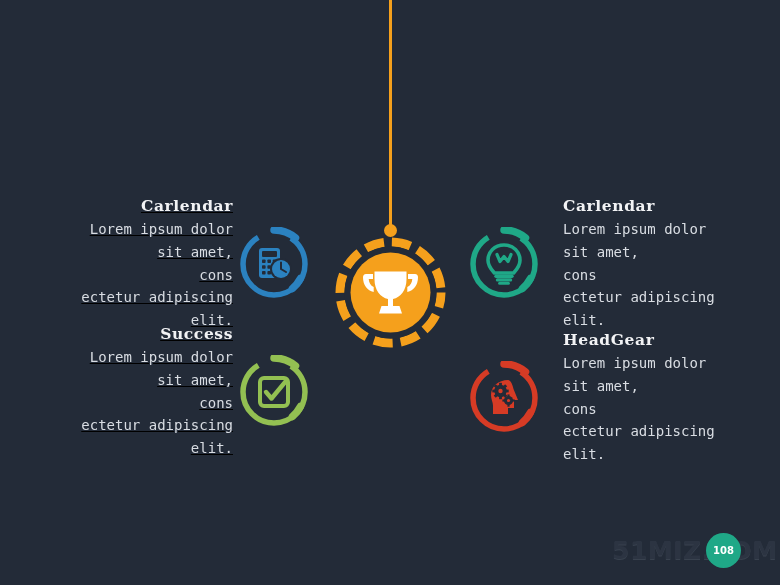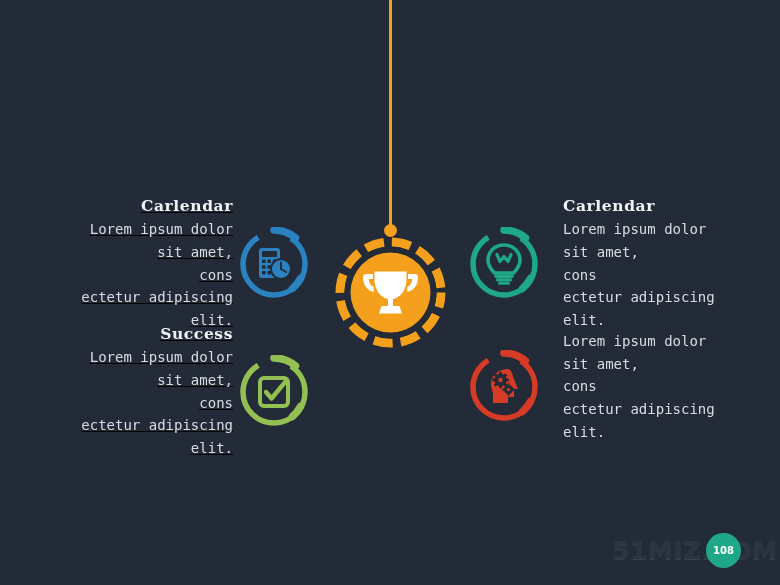--- a/index.html
+++ b/index.html
@@ -279,20 +279,21 @@
             <rect x="3.4" y="-3.6" width="2.2" height="2.5"></rect>
             <rect x="3.4" y="6.2" width="2.2" height="2.5"></rect>
             <rect x="-1.6" y="1.4" width="2.5" height="2.2"></rect>
             <rect x="8.2" y="1.4" width="2.5" height="2.2"></rect>
           </g>
           <circle cx="4.5" cy="2.5" r="1.6" fill="#d63b25"></circle>
         </g>
       </svg>
     </div>
     <div class="node-text">
+      <div class="node-title">HeadGear</div>
       <div class="node-desc">
         <div>Lorem ipsum dolor sit amet,</div>
         <div>cons</div>
         <div>ectetur adipiscing elit.</div>
       </div>
     </div>
   </div>
 
   <div class="watermark">
     <div class="wm-text">51MIZ.COM</div>

